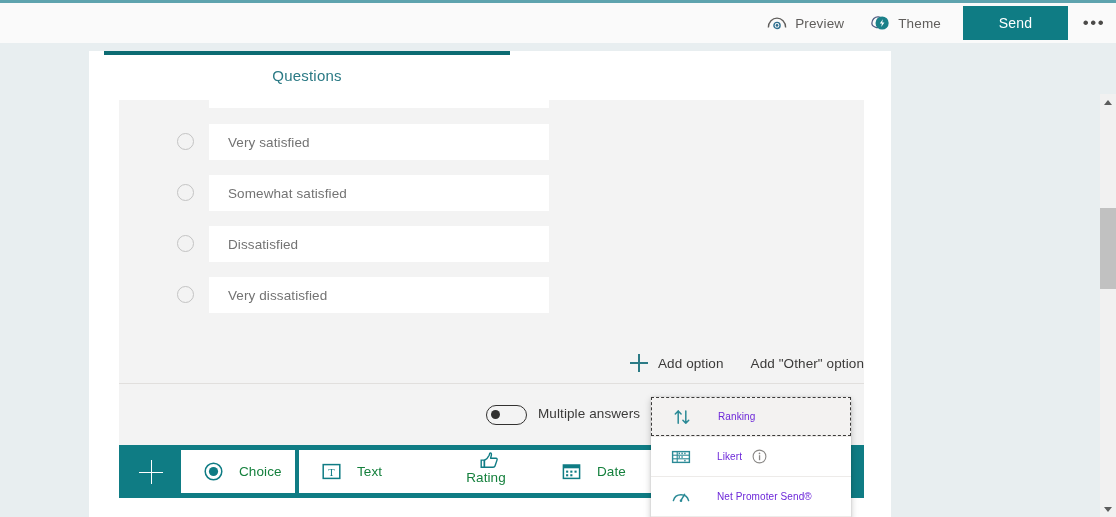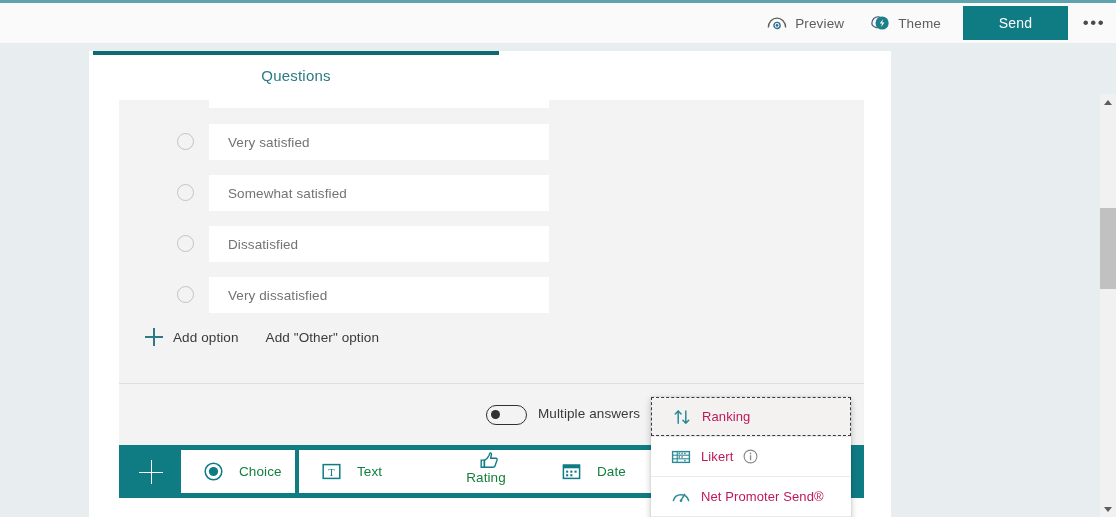--- a/index.html
+++ b/index.html
@@ -40,21 +40,21 @@
 
   
   .page{position:absolute;left:0;top:43px;width:1116px;height:474px;background:#e8eef0;}
 
   
   .sheet{
     position:absolute;left:89px;top:8px;width:802px;height:466px;background:#ffffff;
   }
 
   
-  .tabstrip{position:absolute;left:4px;top:0;width:802px;height:49px;padding-left:10px;}
+  .tabstrip{position:absolute;left:15px;top:0;width:802px;height:49px;padding-left:10px;}
   .tab{
     position:absolute;top:0;height:49px;display:flex;align-items:center;justify-content:center;
     font-size:15px;cursor:pointer;user-select:none;letter-spacing:.2px;
   }
   .tab-q{left:0;width:406px;color:#2b7a85;background:#ffffff;}
   .tab-q .bar{position:absolute;left:0;top:0;width:406px;height:4px;background:#0c6b72;}
   .tab-r{left:406px;width:396px;color:#666463;background:#f4f8f8;}
 
   
   .qcard{
@@ -72,21 +72,21 @@
     position:absolute;left:58px;top:9px;width:17px;height:17px;border-radius:50%;
     border:1px solid #c3c3c3;background:#f3f3f3;box-sizing:border-box;cursor:pointer;
   }
   .opt-field{
     position:absolute;left:90px;top:0;width:340px;height:36px;background:#ffffff;
     display:flex;align-items:center;cursor:text;
   }
   .opt-field span{margin-left:19px;font-size:13.5px;color:#737373;letter-spacing:.1px;}
 
   
-  .addrow{position:absolute;left:0;top:217px;width:745px;height:40px;display:flex;align-items:center;}
+  .addrow{position:absolute;left:0;top:243px;width:745px;height:40px;display:flex;align-items:center;justify-content:flex-end;}
   .plus-sm{
     margin-left:26px;width:18px;height:18px;position:relative;color:#0f7c84;
   }
   .plus-sm:before,.plus-sm:after{content:"";position:absolute;background:#2b7a85;}
   .plus-sm:before{left:0;top:8px;width:18px;height:1.6px;}
   .plus-sm:after{top:0;left:8px;height:18px;width:1.6px;}
   .add-opt{margin-left:10px;font-size:13.5px;color:#3b3a39;cursor:pointer;user-select:none;letter-spacing:.1px;}
   .add-other{margin-left:27px;font-size:13.5px;color:#3b3a39;cursor:pointer;user-select:none;letter-spacing:.1px;}
 
   .divider{position:absolute;left:0;top:283px;width:745px;height:1px;background:#e1dfdd;}
@@ -121,21 +121,21 @@
   .dropdown{
     position:absolute;left:651px;top:354px;width:200px;height:163px;
     background:#ffffff;box-shadow:0 1.6px 7px rgba(0,0,0,.22), 0 0 2px rgba(0,0,0,.14);
   }
   .dd-item{
     position:relative;height:39px;display:flex;align-items:center;cursor:pointer;user-select:none;
     box-sizing:border-box;
   }
   .dd-item.focused{border:1.3px dashed #3b3a39;background:#f3f2f1;}
   .dd-item .ico{margin-left:19px;width:21px;height:21px;display:flex;align-items:center;justify-content:center;}
-  .dd-item .lbl{margin-left:10px;font-size:13px;color:#be185d;letter-spacing:.1px;}
+  .dd-item .lbl{margin-left:26px;font-size:10px;color:#6d28d9;letter-spacing:.1px;}
   .dd-info{margin-left:10px;width:15px;height:15px;}
   .dd-sep{height:1px;background:#edebe9;margin:0 0px;}
 
   
   .scroll-track{
     position:absolute;left:1100px;top:51px;width:16px;height:423px;background:#f1f1f1;cursor:pointer;
   }
   .scroll-arrow{width:16px;height:16px;display:flex;align-items:center;justify-content:center;cursor:pointer;}
   .scroll-arrow .tri{width:0;height:0;border-left:4px solid transparent;border-right:4px solid transparent;}
   .sa-up .tri{border-bottom:5px solid #5d5d5d;}

